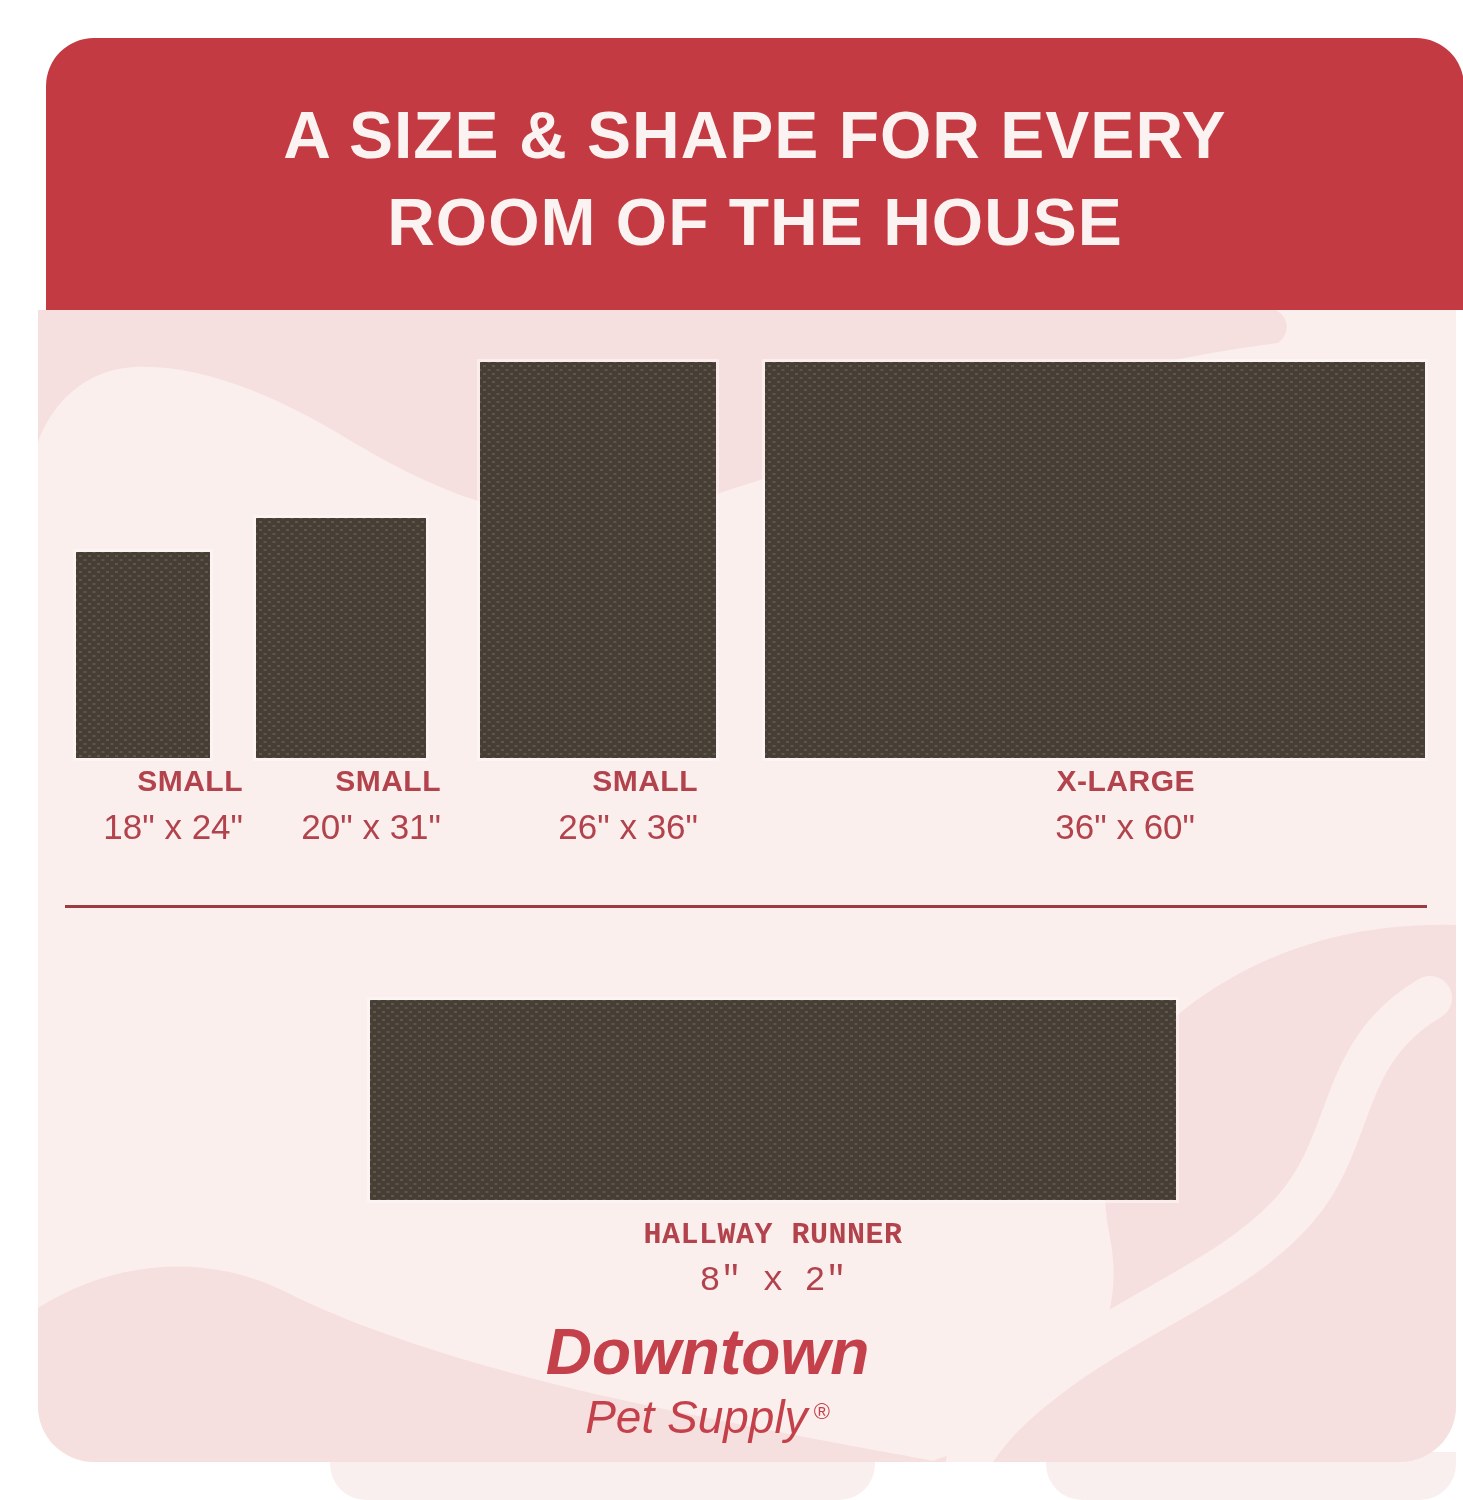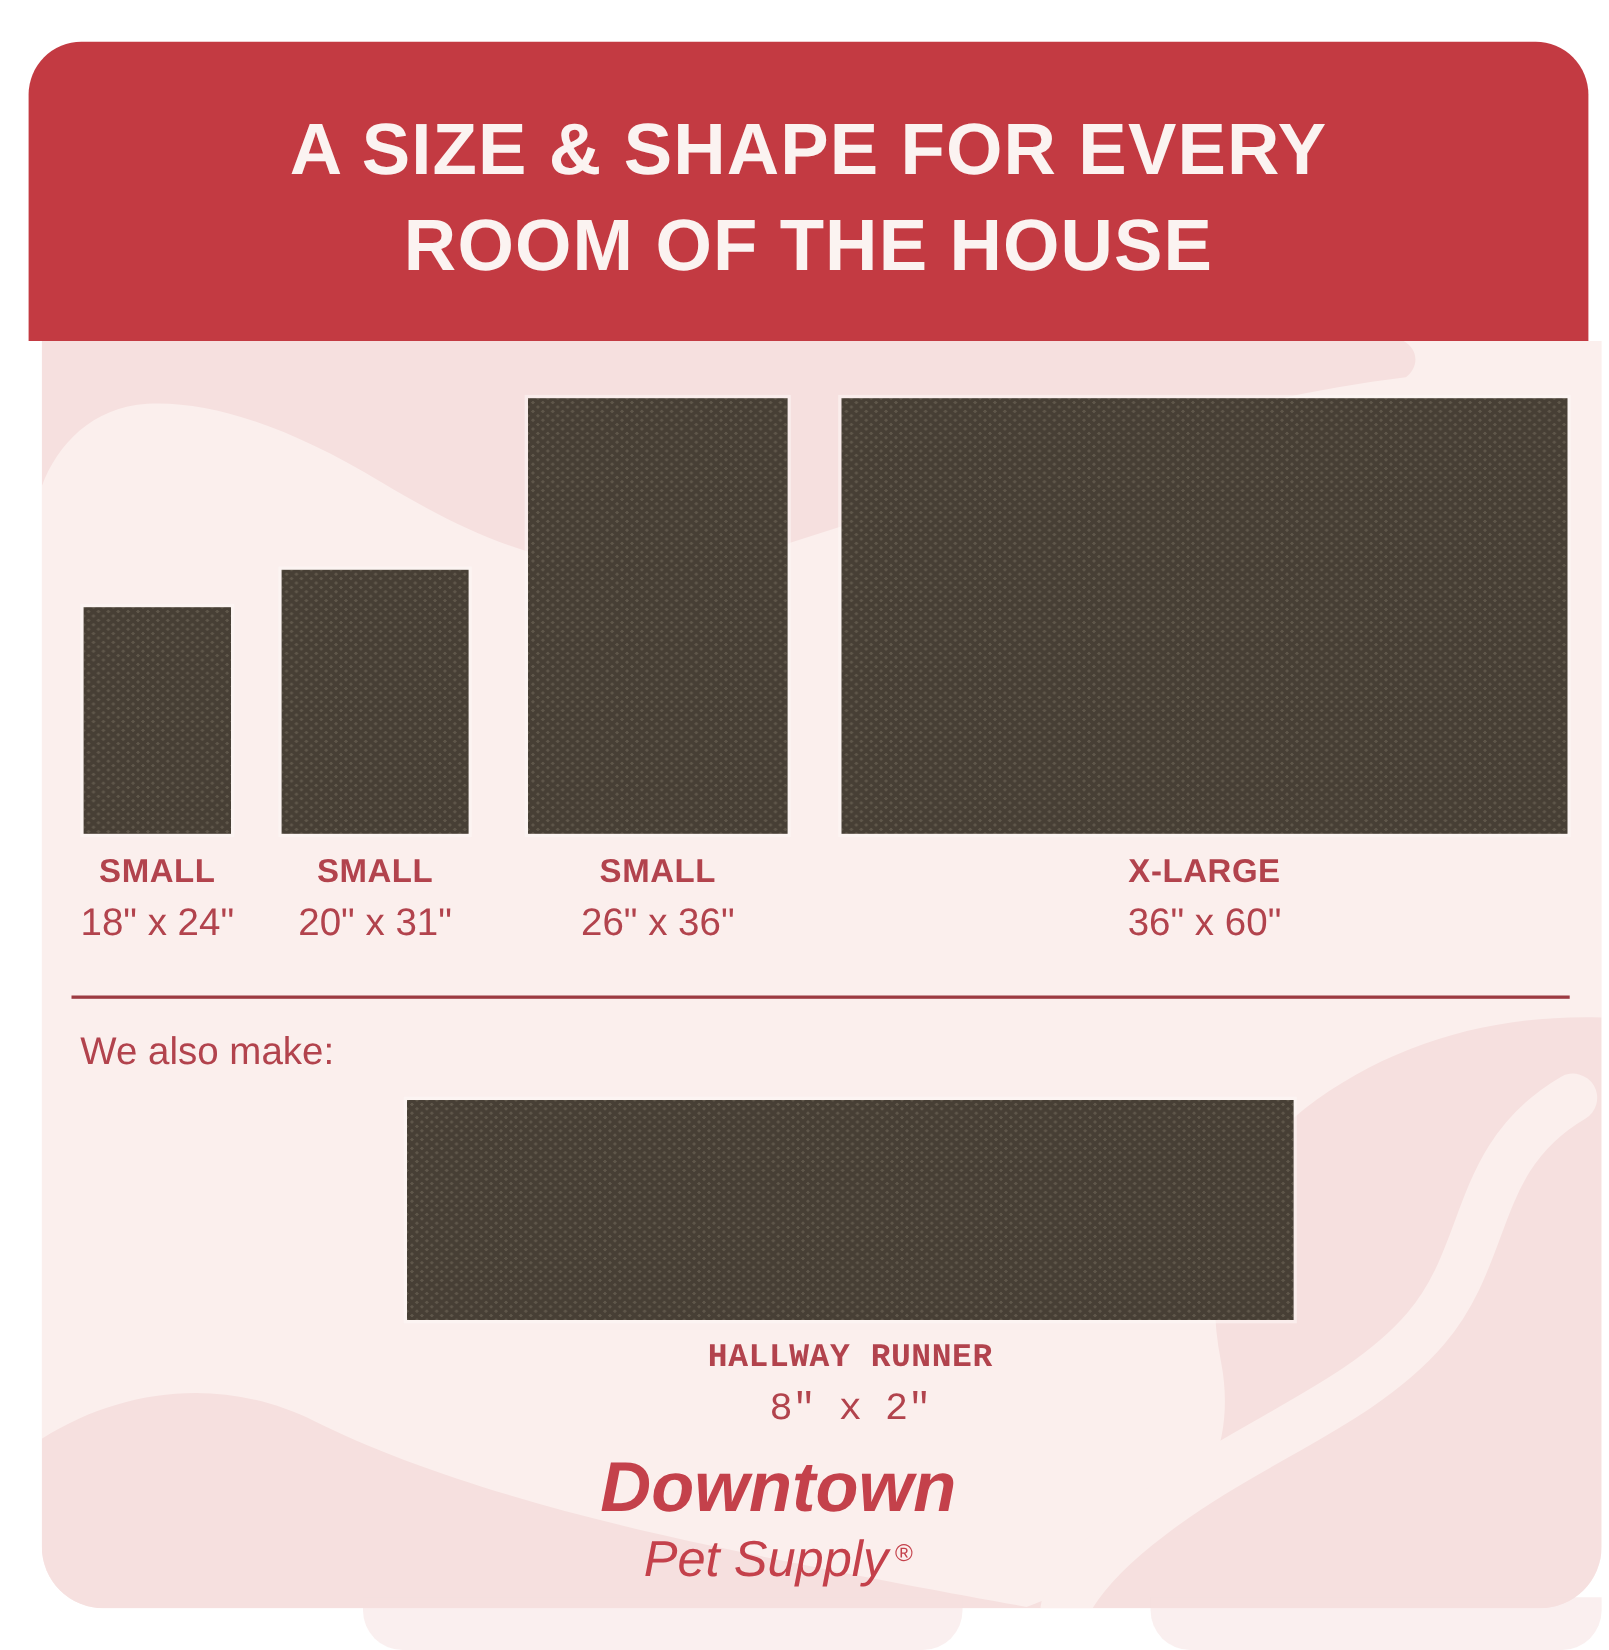--- a/index.html
+++ b/index.html
@@ -5,21 +5,21 @@
   html,body{margin:0;padding:0;background:#ffffff;}
   #canvas{
     position:relative;
     width:1463px;height:1500px;
     background:#ffffff;
     overflow:hidden;
     font-family:"Liberation Sans", sans-serif;
   }
   
   .banner{
-    position:absolute;left:26px;top:38px;width:1418px;height:272px;
+    position:absolute;left:46px;top:38px;width:1418px;height:272px;
     background:var(--banner-red);
     border-radius:48px 48px 0 0;
     box-sizing:border-box;
     padding-top:54px;
   }
   .title-line{
     text-align:center;
     font-size:66px;font-weight:700;letter-spacing:1px;
     line-height:1.32;
     color:var(--title-cream);
@@ -42,21 +42,21 @@
     background-size:9px 8px;
     background-position:0 0,4.5px 4px;
     box-shadow:0 0 0 3px rgba(253,247,245,.55);
   }
   .rug-small  {left:38px;  top:242px; width:134px; height:206px;}
   .rug-medium {left:218px; top:208px; width:170px; height:240px;}
   .rug-large  {left:442px; top:52px;  width:236px; height:396px;}
   .rug-xlarge {left:727px; top:52px;  width:660px; height:396px;}
   .rug-runner {left:332px; top:690px; width:806px; height:200px;}
   
-  .size-label{position:absolute;width:200px;top:466px;text-align:center;color:var(--label-red);}
+  .size-label{position:absolute;width:200px;top:454px;text-align:right;color:var(--label-red);}
   .size-label.lab-small  {left:5px;}
   .size-label.lab-medium {left:203px;}
   .size-label.lab-large  {left:460px;}
   .size-label.lab-xlarge {left:957px;}
   .size-name{font-size:30px;font-weight:700;letter-spacing:.5px;}
   .size-dims{font-size:35px;font-weight:400;margin-top:9px;}
   .runner-label{position:absolute;width:400px;left:535px;top:908px;text-align:center;color:var(--label-red);font-family:Liberation Mono, monospace;}
   
   .divider{position:absolute;left:27px;top:595px;width:1362px;height:3px;background:var(--divider-red);}
   .also-make{position:absolute;left:35px;top:626px;font-size:35px;color:var(--label-red);}
@@ -105,21 +105,20 @@
     <div class="size-label lab-large">
       <div class="size-name">SMALL</div>
       <div class="size-dims">26" x 36"</div>
     </div>
     <div class="size-label lab-xlarge">
       <div class="size-name">X-LARGE</div>
       <div class="size-dims">36" x 60"</div>
     </div>
 
     <div class="divider"></div>
-    <div class="also-make">We also make:</div>
 
     <div class="rug rug-runner"></div>
     <div class="runner-label">
       <div class="size-name">HALLWAY RUNNER</div>
       <div class="size-dims">8" x 2"</div>
     </div>
 
     <div class="brand">
       <div class="brand-name">Downtown</div>
       <div class="brand-tagline"><span>Pet Supply</span><span class="reg">®</span></div>

